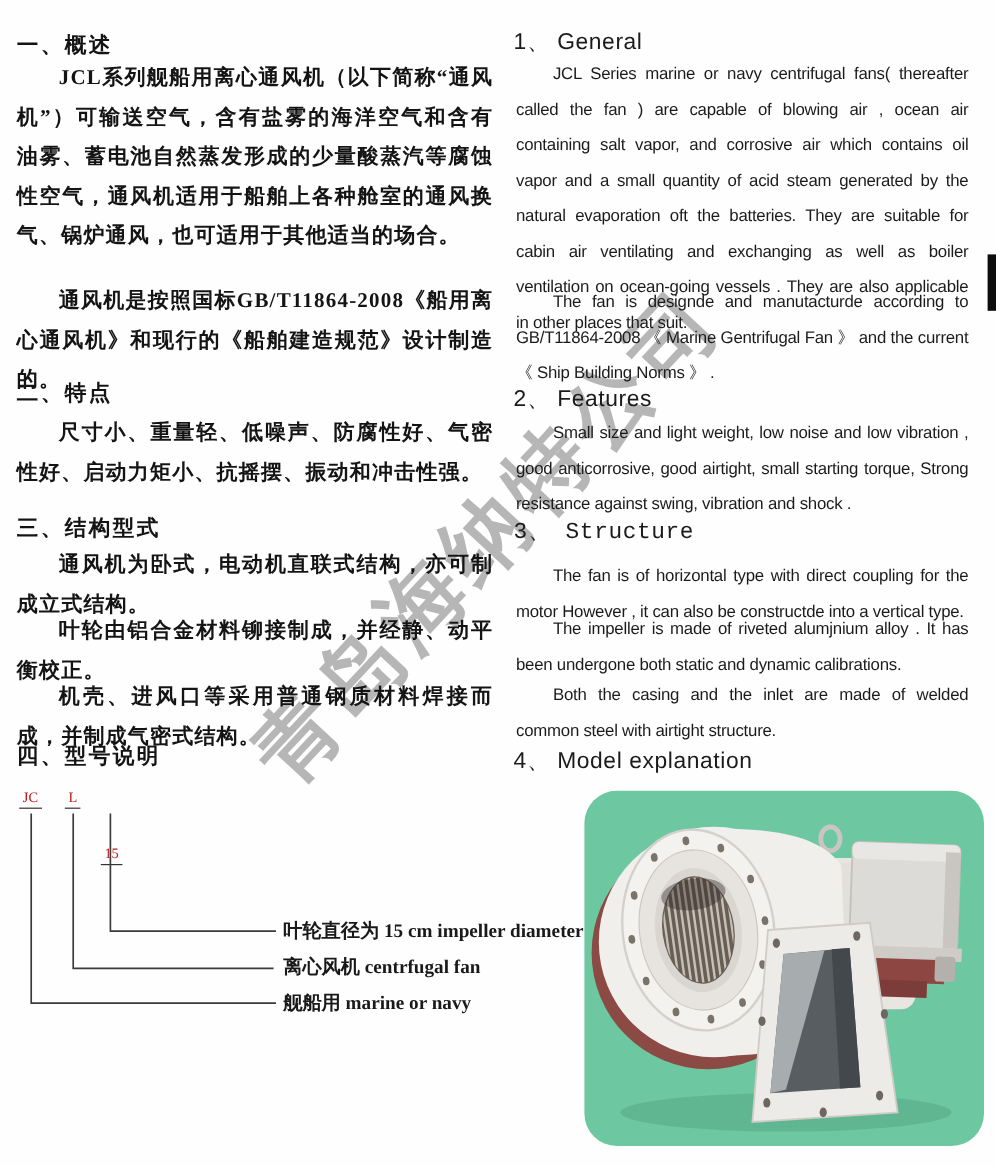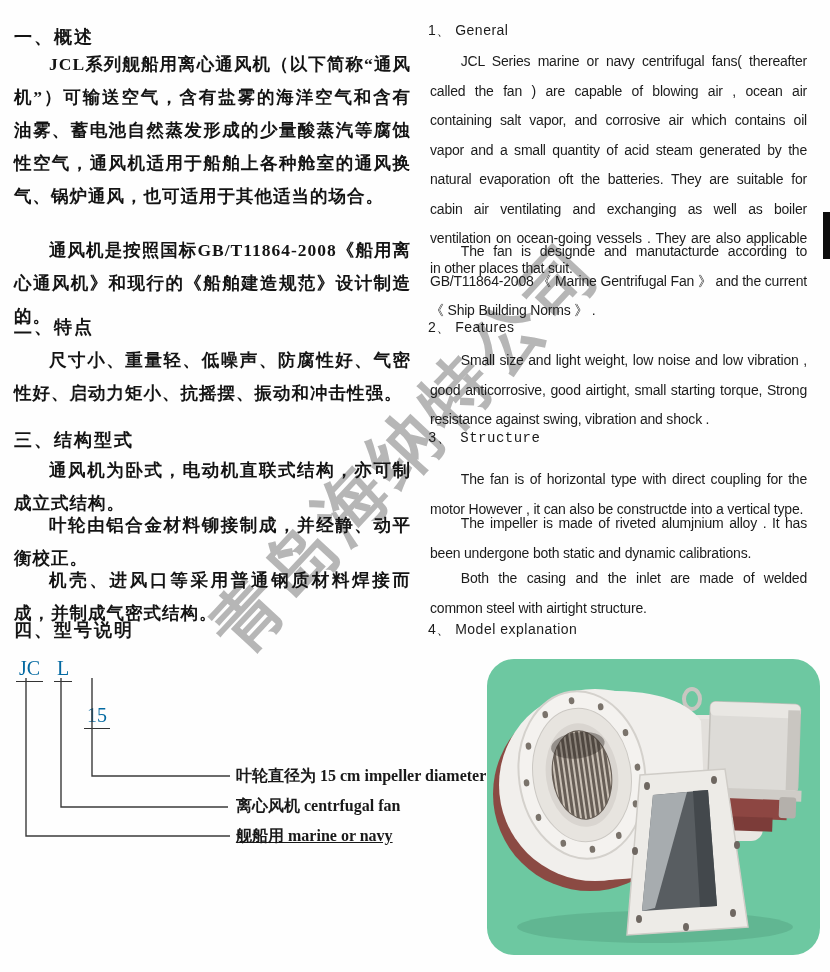--- a/index.html
+++ b/index.html
@@ -13,25 +13,25 @@
     font-size:70px;letter-spacing:6px;white-space:nowrap;text-align:center;
     color:#878787;opacity:.60;transform:rotate(-47deg);transform-origin:center;
     z-index:1;pointer-events:none;
   }
   
   .cn{position:absolute;z-index:2;color:#141414;font-family:"Liberation Serif",serif;font-weight:700;}
   .cn.title{font-size:18px;letter-spacing:2px;}
   .cn.para{font-size:17.5px;line-height:33px;letter-spacing:1px;text-align:justify;text-indent:2em;}
   
   .en{position:absolute;z-index:2;color:#1b1b1b;font-family:"Liberation Sans",sans-serif;}
-  .en.title{font-size:14px;letter-spacing:.5px;}
+  .en.title{font-size:19px;letter-spacing:.5px;}
   .en.para{font-size:14px;line-height:29.5px;letter-spacing:-.2px;text-align:justify;text-indent:2.2em;}
   
   .code{
-    position:absolute;z-index:2;font-family:"Liberation Serif",serif;font-size:20px;color:#0369a1;
+    position:absolute;z-index:2;font-family:"Liberation Serif",serif;font-size:12px;color:#b91c1c;
     border-bottom:1.4px solid #333;padding:0 3px 1px 3px;text-align:center;
   }
   .diag-label{
     position:absolute;z-index:2;font-family:"Liberation Serif",serif;font-size:16px;color:#191919;
     white-space:nowrap;font-weight:600;
   }
   .diagram-svg{position:absolute;left:0;top:640px;z-index:2;}
   
   .photo{
     position:absolute;left:487px;top:659px;width:333px;height:296px;
@@ -75,21 +75,21 @@
   <span class="code" style="left:84px;top:657px;margin-top:47px;">15</span>
 
   <svg class="diagram-svg" width="430" height="230" viewBox="0 0 430 230">
     <path d="M92,38 V136 H230" fill="none" stroke="#3b3b3b" stroke-width="1.4"></path>
     <path d="M61,38 V167 H228" fill="none" stroke="#3b3b3b" stroke-width="1.4"></path>
     <path d="M26,38 V196 H230" fill="none" stroke="#3b3b3b" stroke-width="1.4"></path>
   </svg>
 
   <span class="diag-label" style="left:236px;top:766px;">叶轮直径为 15 cm impeller diameter is 15cm</span>
   <span class="diag-label" style="left:236px;top:796px;">离心风机 centrfugal fan</span>
-  <span class="diag-label" style="left:236px;top:826px;text-decoration:underline;">舰船用 marine or navy</span>
+  <span class="diag-label" style="left:236px;top:826px;">舰船用 marine or navy</span>
 
   <div class="photo">
     <svg width="333" height="296" viewBox="0 0 333 296">
 
       <ellipse cx="168" cy="268" rx="138" ry="16" fill="rgba(30,80,60,0.14)"></ellipse>
 
       <rect x="172" y="56" width="104" height="126" rx="12" fill="#e9e6e2"></rect>
       <rect x="196" y="60" width="34" height="120" fill="#e3e0dc"></rect>
 
       <ellipse cx="205" cy="40" rx="8" ry="10" fill="none" stroke="#c9c6c1" stroke-width="4"></ellipse>

